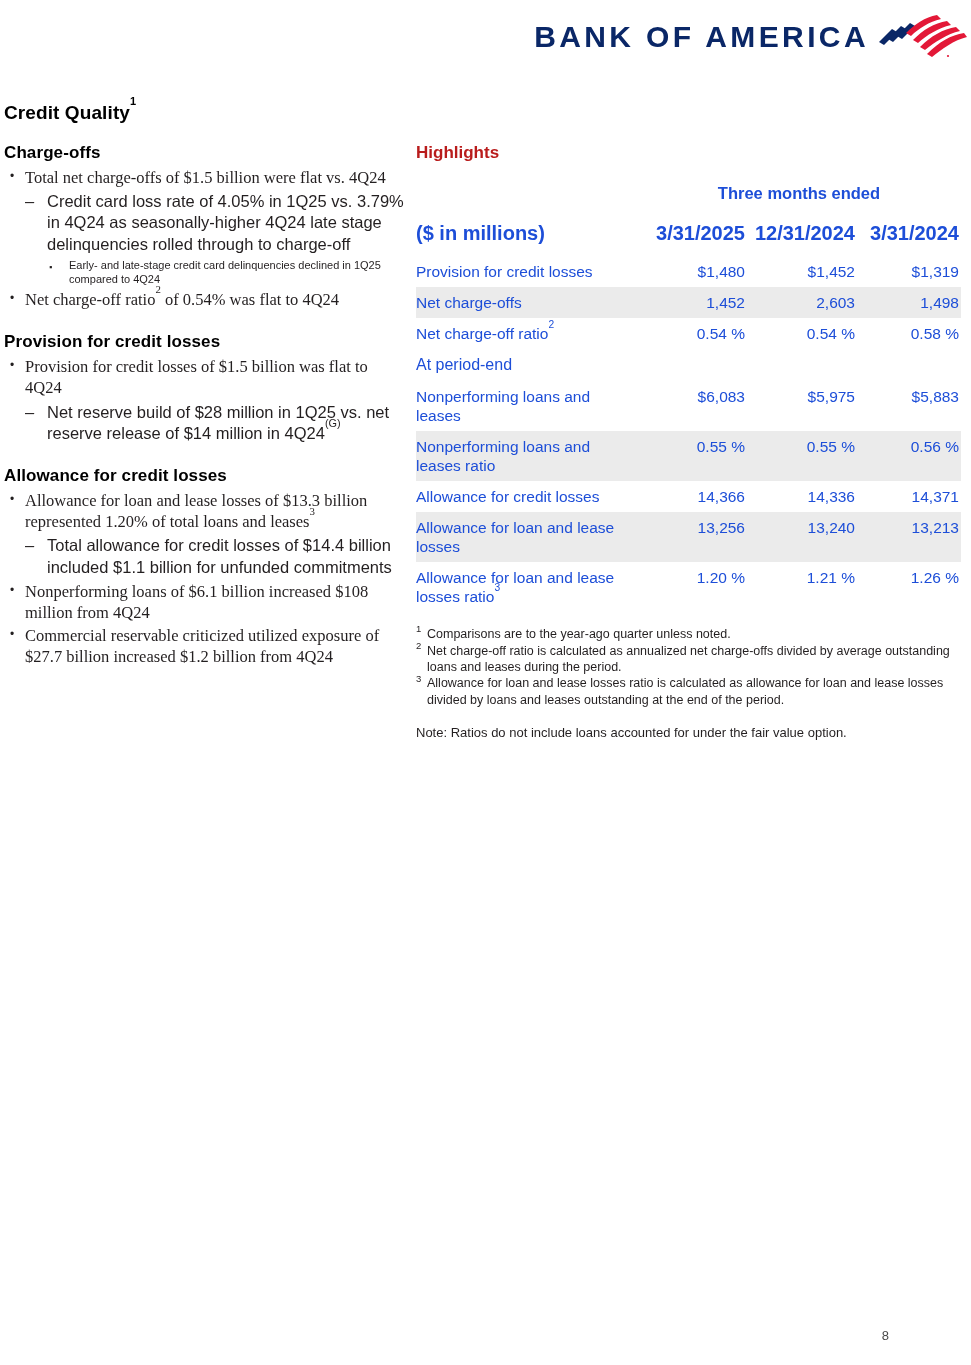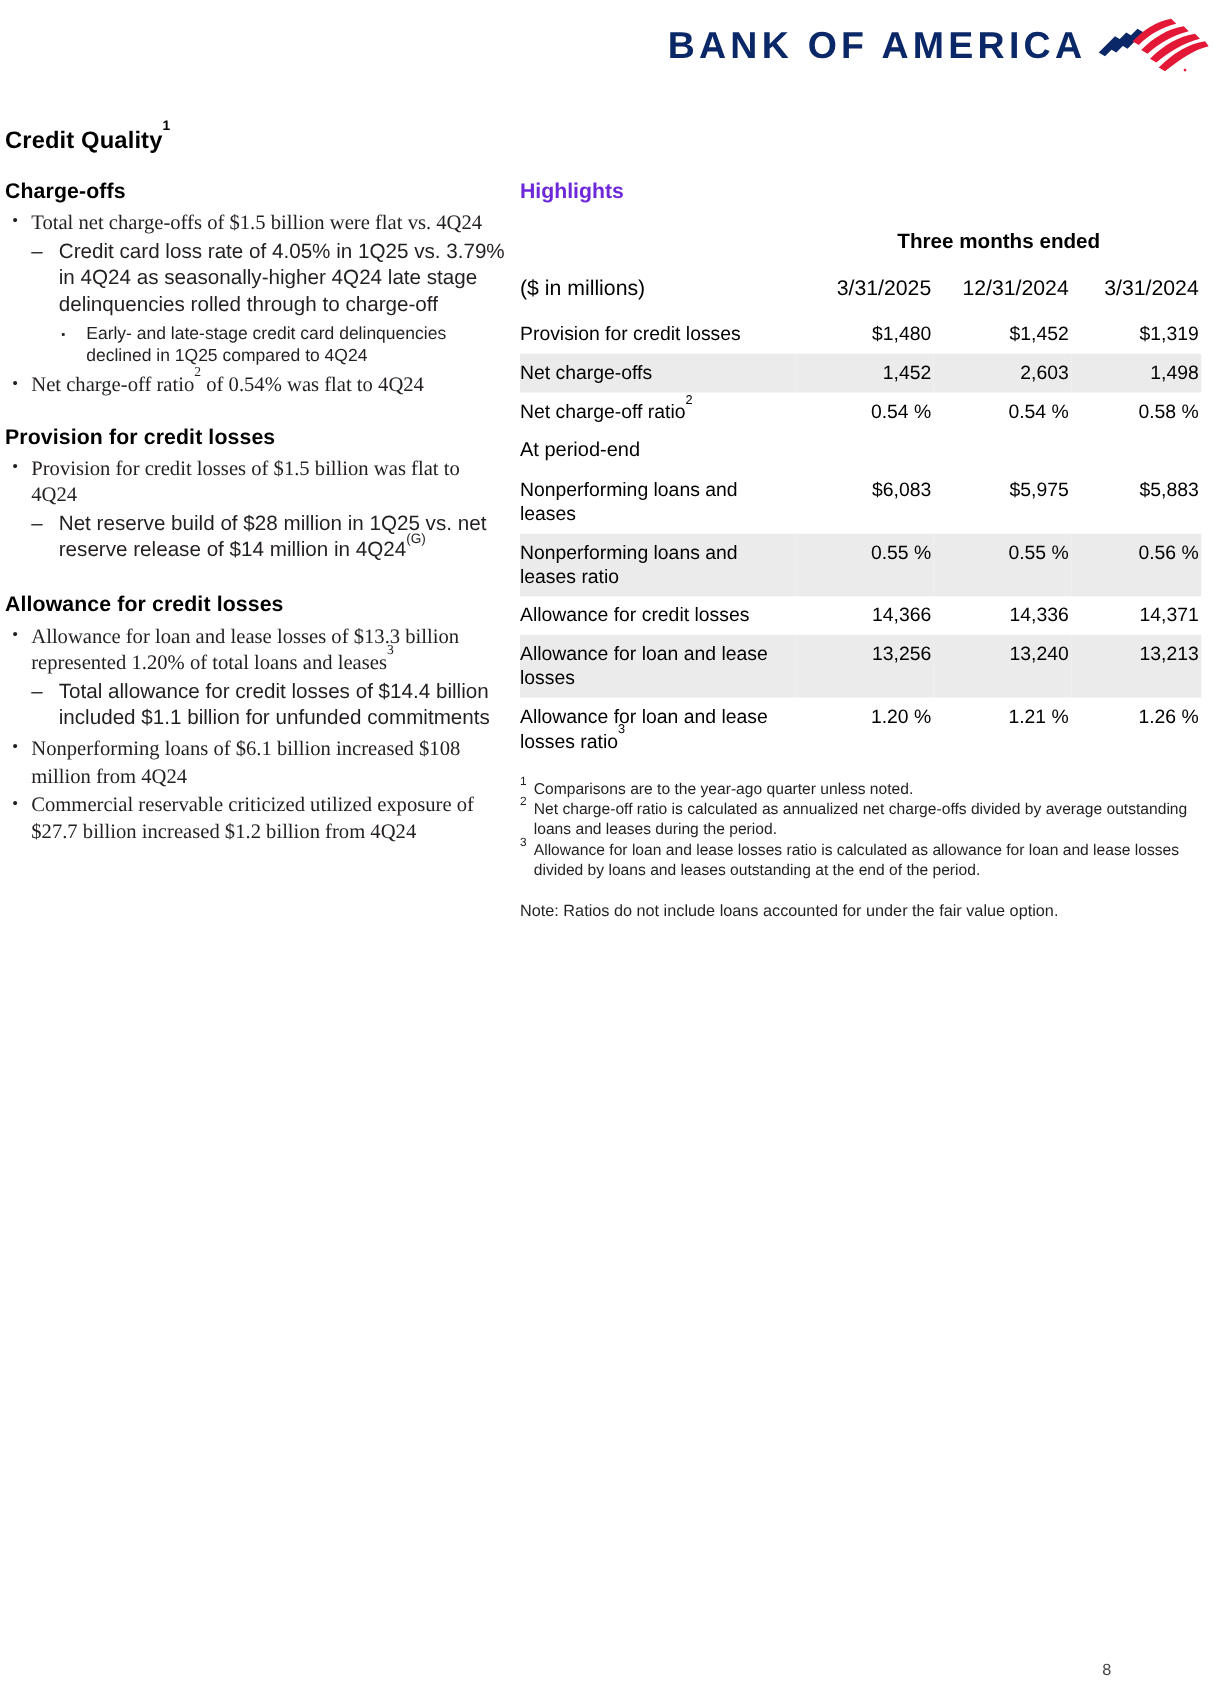--- a/index.html
+++ b/index.html
@@ -110,46 +110,46 @@
     content: "\2013";
     position: absolute;
     left: 0px;
     top: 0px;
     font-size: 16.5px;
   }
   ul.lv3 { list-style: none; margin: 3px 0 3px 0; padding: 0; }
   ul.lv3 > li {
     position: relative;
     padding-left: 22px;
-    font-size: 14px;
+    font-size: 11px;
     line-height: 1.285;
   }
   ul.lv3 > li::before {
     content: "\25AA";
     position: absolute;
     left: 2px;
     top: 0px;
     font-size: 9px;
     line-height: 2.1;
   }
   sup { font-size: 0.66em; line-height: 0; position: relative; top: -0.48em; }
 
   
   #hl-head {
     font-size: 17px;
     font-weight: bold;
-    color: #6d28d9;
+    color: #b91c1c;
     margin-bottom: 18px;
   }
   table.fin {
     border-collapse: collapse;
     width: 545px;
     table-layout: fixed;
     font-size: 15.5px;
-    color: #000000;
+    color: #1d4ed8;
   }
   table.fin col.c-label { width: 221px; }
   table.fin col.c-v1 { width: 110px; }
   table.fin col.c-v2 { width: 110px; }
   table.fin col.c-v3 { width: 104px; }
 
   table.fin td, table.fin th {
     padding: 6px 0 6px 0;
     vertical-align: top;
     font-weight: normal;
@@ -162,22 +162,22 @@
     white-space: nowrap;
   }
   tr.span-head th {
     text-align: center;
     font-weight: bold;
     font-size: 16.5px;
     padding-bottom: 12px;
     padding-top: 2px;
   }
   tr.col-head th {
-    font-weight: normal;
-    font-size: 17px;
+    font-weight: bold;
+    font-size: 20px;
     padding-bottom: 10px;
   }
   tr.shade td { background: #ebebeb; }
   td.first-bold { font-weight: bold; }
   td.sub-head { font-weight: bold; font-size: 16px; padding-top: 8px; padding-bottom: 4px; }
 
   
   #footnotes {
     margin-top: 14px;
     width: 545px;

